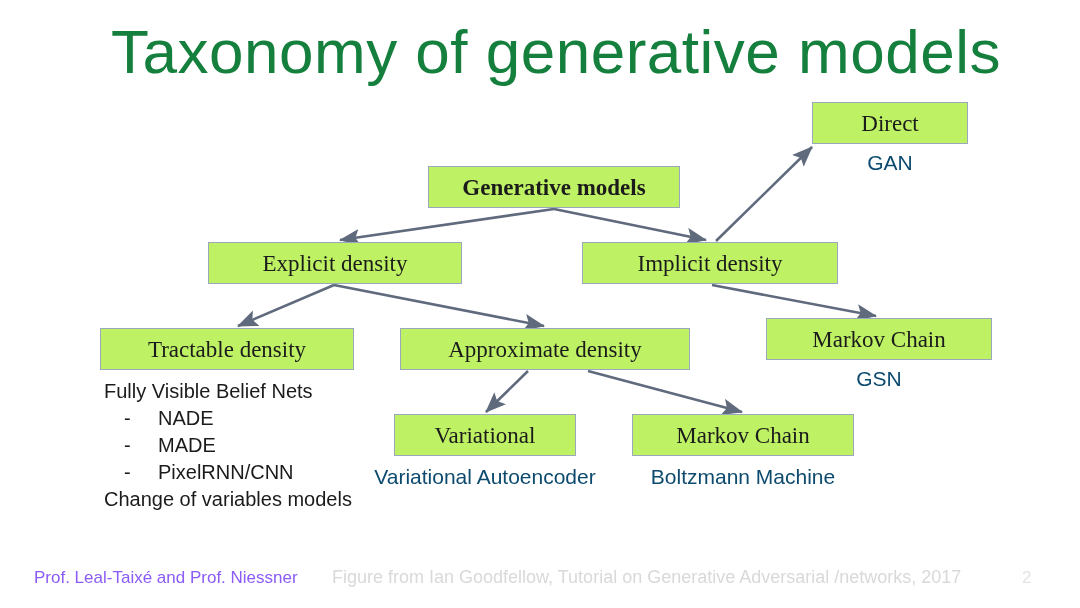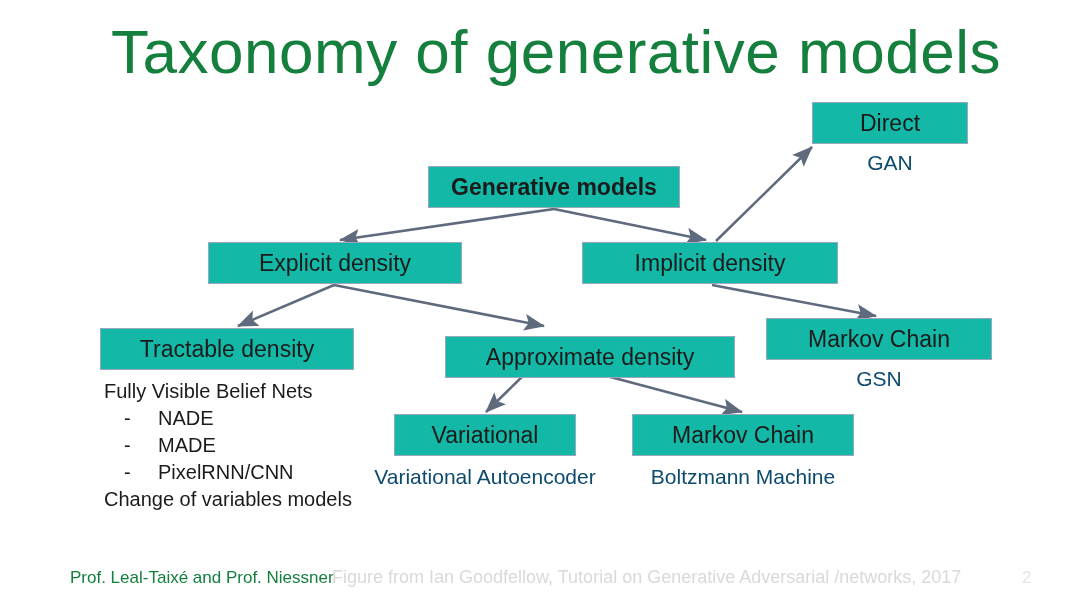--- a/index.html
+++ b/index.html
@@ -49,24 +49,24 @@
     position: absolute;
     left: 0; top: 0;
     width: 1080px;
     height: 608px;
     pointer-events: none;
   }
 
   .node {
     position: absolute;
     box-sizing: border-box;
-    background: #14b8a6;
+    background: #bef264;
     border: 1px solid #9aa7bd;
     color: #1b1b1b;
-    font-family: Liberation Sans, sans-serif;
+    font-family: Liberation Serif, serif;
     font-size: 23px;
     line-height: 1;
     display: flex;
     align-items: center;
     justify-content: center;
     white-space: nowrap;
   }
   .node.bold {
     font-weight: bold;
   }
@@ -108,23 +108,22 @@
     top: 566px;
     width: 1080px;
     height: 30px;
   }
   #footer-author {
     position: absolute;
     left: 34px;
     top: 2px;
     font-family: "Liberation Sans", sans-serif;
     font-size: 17px;
-    color: #15803d;
-    white-space: nowrap;
-    margin-left: 36px;
+    color: #8b5cf6;
+    white-space: nowrap;
   }
   #footer-source {
     position: absolute;
     left: 332px;
     top: 1px;
     font-family: "Liberation Sans", sans-serif;
     font-size: 18px;
     color: #d9d9d9;
     white-space: nowrap;
   }
@@ -172,21 +171,21 @@
     </svg>
 
     <div class="node bold" style="left:428px; top:166px; width:252px; height:42px;">Generative models</div>
 
     <div class="node" style="left:582px; top:242px; width:256px; height:42px;">Implicit density</div>
 
     <div class="node" style="left:208px; top:242px; width:254px; height:42px;">Explicit density</div>
 
     <div class="node" style="left:100px; top:328px; width:254px; height:42px;">Tractable density</div>
 
-    <div class="node" style="left:400px; top:336px; width:290px; height:42px;margin-left:45px;">Approximate density</div>
+    <div class="node" style="left:400px; top:328px; width:290px; height:42px;">Approximate density</div>
 
     <div class="node" style="left:812px; top:102px; width:156px; height:42px;">Direct</div>
     <div class="caption" style="left:812px; top:152px; width:156px;">GAN</div>
 
     <div class="node" style="left:766px; top:318px; width:226px; height:42px;">Markov Chain</div>
     <div class="caption" style="left:766px; top:368px; width:226px;">GSN</div>
 
     <div class="node" style="left:394px; top:414px; width:182px; height:42px;">Variational</div>
     <div class="caption" style="left:370px; top:466px; width:230px;">Variational Autoencoder</div>
 

